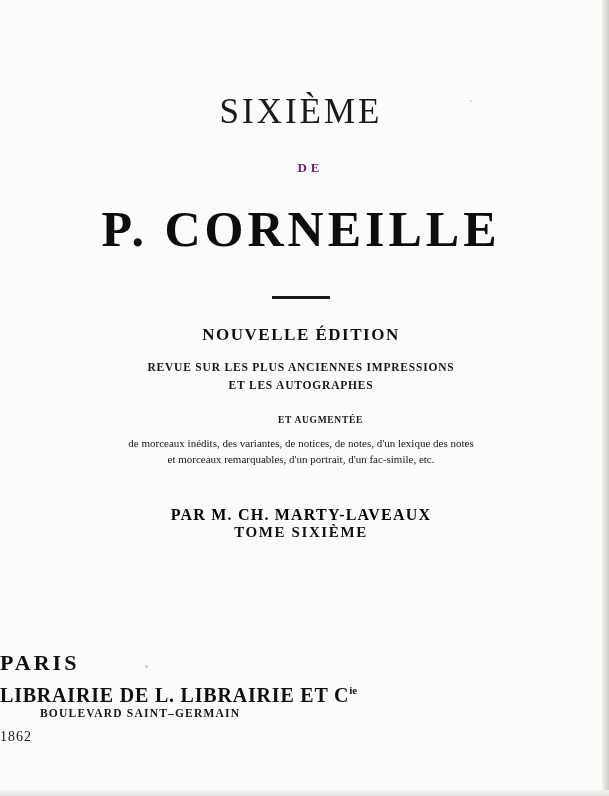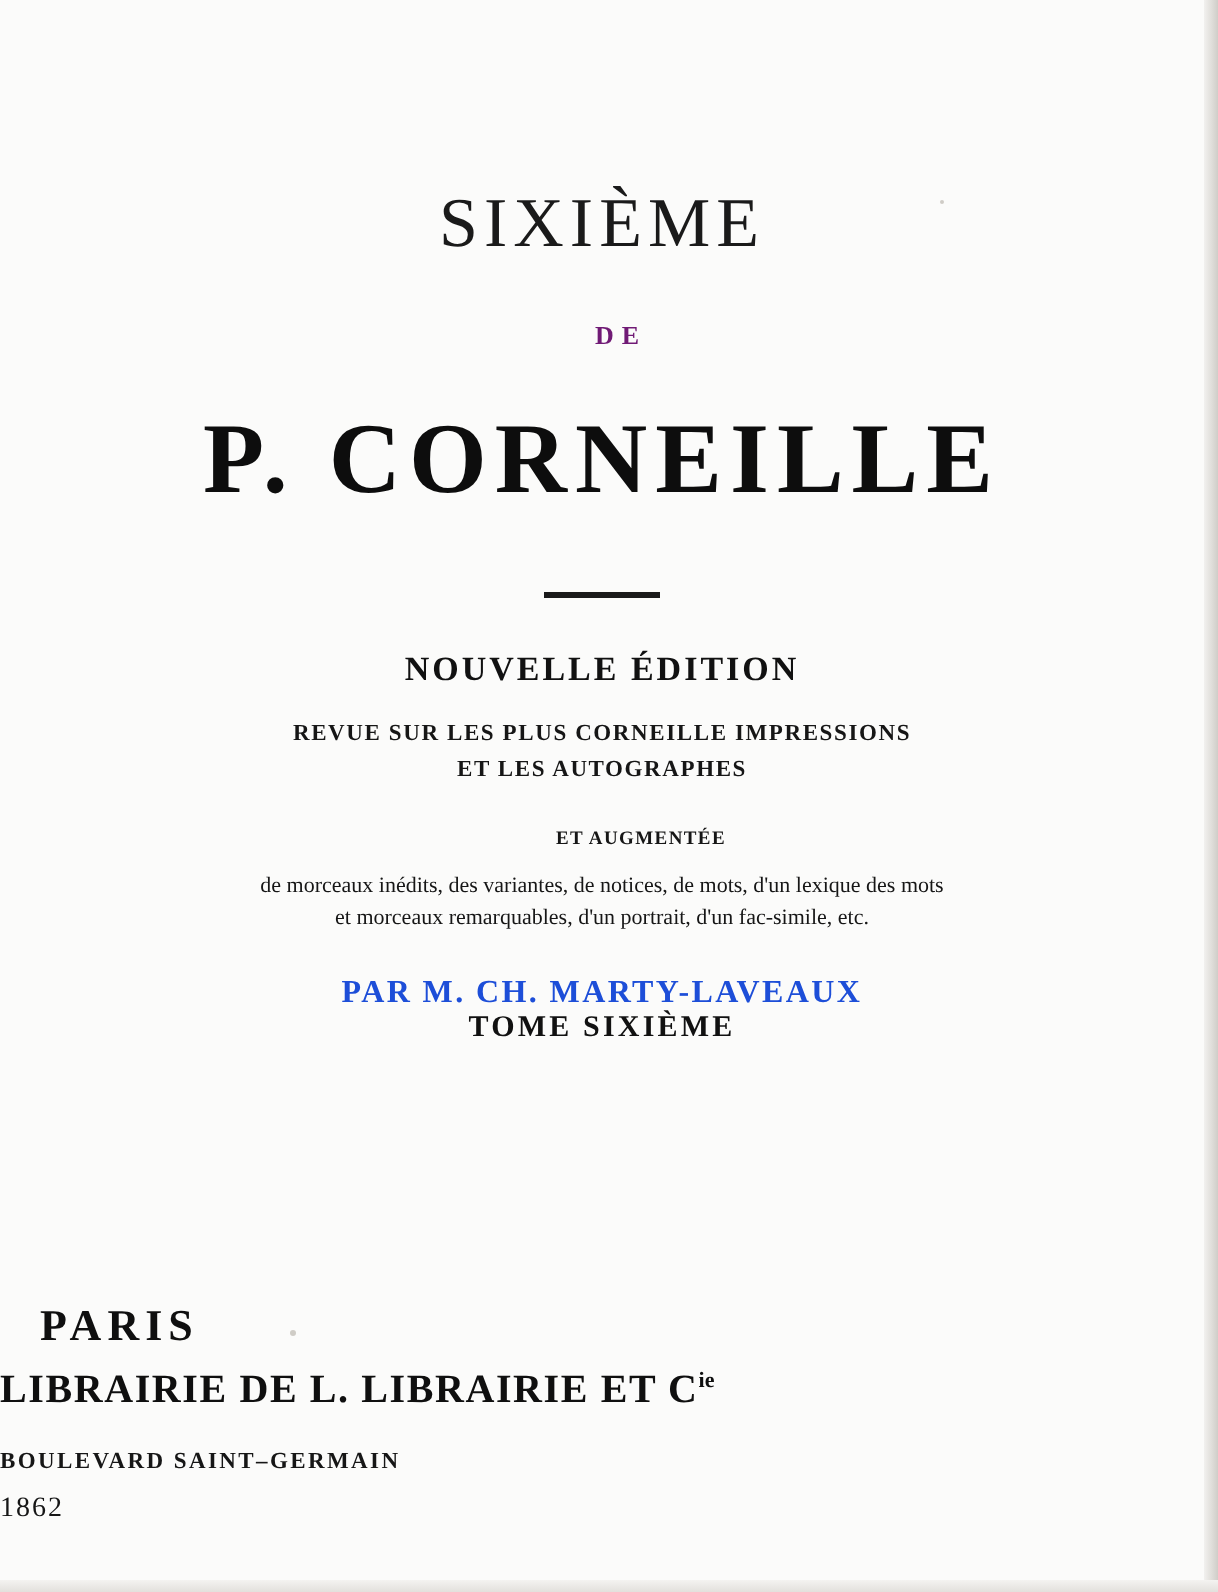--- a/index.html
+++ b/index.html
@@ -100,64 +100,64 @@
     padding-left: 39px;
   }
   .moreaux {
     margin-top: 10px;
     font-size: 11px;
     line-height: 1.5;
     color: #161616;
     font-family: "Liberation Serif", serif;
   }
   .par {
-    margin-top: 20px;
+    margin-top: 38px;
     font-size: 16px;
     letter-spacing: 1.2px;
     font-weight: 700;
-    color: #1d4ed8;
+    color: #000000;
     text-align: center;
   }
   .tome {
     font-size: 15px;
     letter-spacing: 1.6px;
     font-weight: 700;
     color: #111111;
   }
   .imprint {
     position: absolute;
     left: 0;
     top: 650px;
     width: 602px;
   }
   .city {
     font-size: 22px;
     letter-spacing: 3px;
     font-weight: 700;
     color: #0f0f0f;
-    padding-left: 20px;
   }
   .publisher {
     margin-top: 8px;
     font-size: 20px;
     letter-spacing: 0.8px;
     font-weight: 700;
     color: #0f0f0f;
   }
   .publisher sup {
     font-size: 11px;
     vertical-align: super;
     letter-spacing: 0;
   }
   .street {
-    margin-top: 18px;
+    margin-top: 0;
     font-size: 11.5px;
     letter-spacing: 1.2px;
     font-weight: 700;
     color: #161616;
+    padding-left: 40px;
   }
   .year {
     margin-top: 10px;
     font-size: 14px;
     letter-spacing: 1px;
     font-weight: 400;
     color: #161616;
   }
   .speck {
     position: absolute;
@@ -182,28 +182,28 @@
 
     <div class="de">DE</div>
 
     <div class="author">P. CORNEILLE</div>
 
     <div class="rule"></div>
 
     <div class="edition">NOUVELLE ÉDITION</div>
 
     <div class="revue">
-      <div>REVUE SUR LES PLUS CORNEILLE IMPRESSIONS</div>
+      <div>REVUE SUR LES PLUS ANCIENNES IMPRESSIONS</div>
       <div>ET LES AUTOGRAPHES</div>
     </div>
 
     <div class="augmentee">ET AUGMENTÉE</div>
 
     <div class="moreaux">
-      <div>de morceaux inédits, des variantes, de notices, de mots, d'un lexique des mots</div>
+      <div>de morceaux inédits, des variantes, de notices, de notes, d'un lexique des notes</div>
       <div>et morceaux remarquables, d'un portrait, d'un fac-simile, etc.</div>
     </div>
 
     <div class="par">PAR M. CH. MARTY-LAVEAUX</div>
 
     <div class="tome">TOME SIXIÈME</div>
 
   </div>
 
   <div class="imprint">

